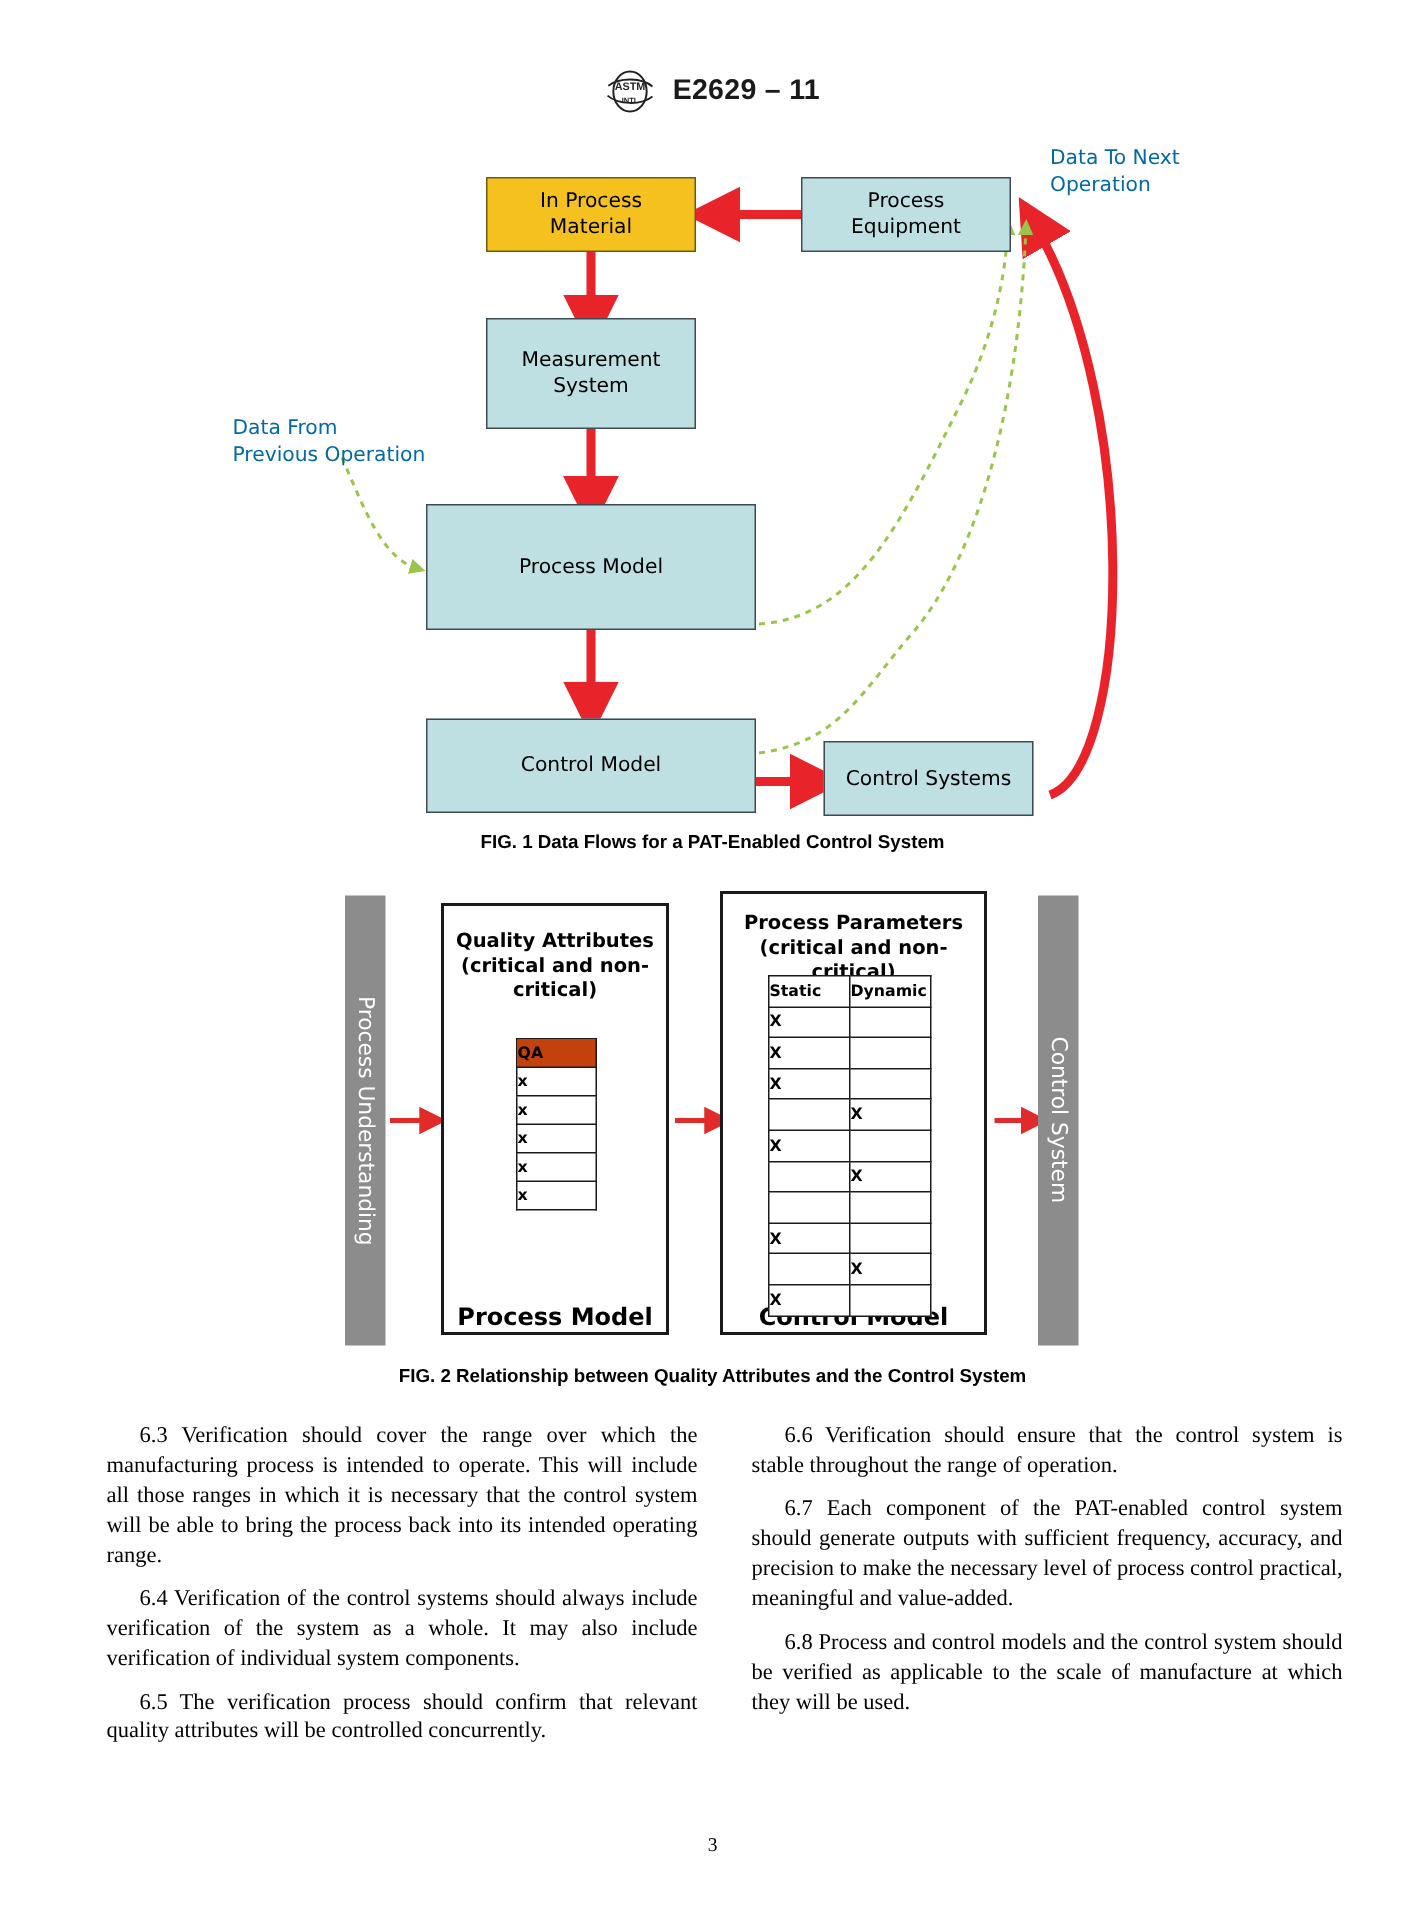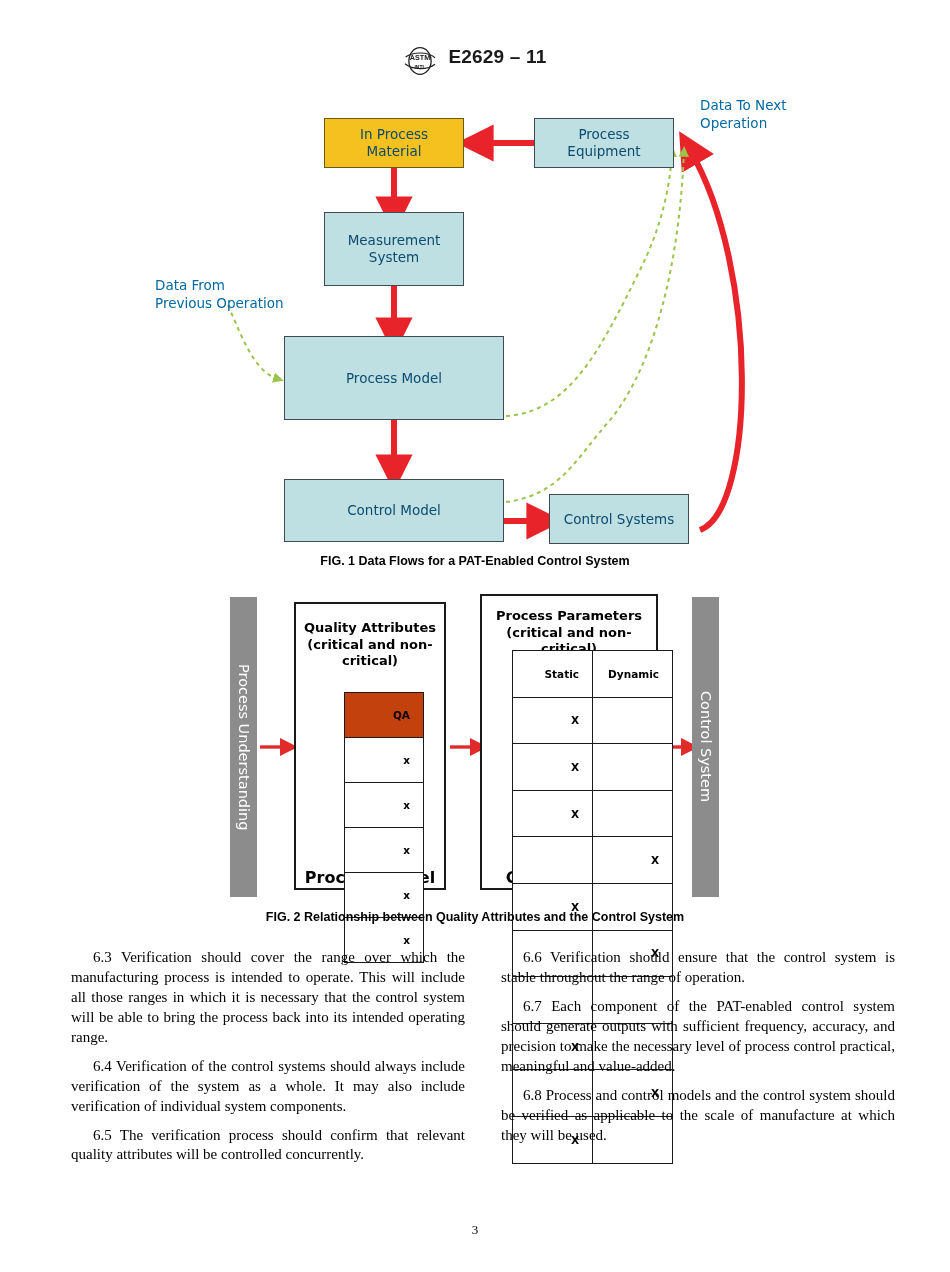--- a/index.html
+++ b/index.html
@@ -17,21 +17,21 @@
   }
 
   
   .page-header {
     position: absolute;
     top: 46px;
     left: 0;
     width: 950px;
     text-align: center;
     display: flex;
-    align-items: flex-start;
+    align-items: center;
     justify-content: center;
     gap: 11px;
   }
   .astm-logo {
     width: 34px;
     height: 30px;
     display: block;
   }
   .header-designation {
     font-family: "Liberation Sans", sans-serif;
@@ -58,21 +58,21 @@
     position: absolute;
     box-sizing: border-box;
     border: 1.6px solid #3f4a52;
     display: flex;
     align-items: center;
     justify-content: center;
     text-align: center;
     font-family: "DejaVu Sans", sans-serif;
     font-size: 13.5px;
     line-height: 1.25;
-    color: #0c4a6e;
+    color: #000000;
   }
   .fig1-label {
     position: absolute;
     font-family: "DejaVu Sans", sans-serif;
     font-size: 13.5px;
     line-height: 1.35;
     color: #0369a1;
     white-space: pre-line;
   }
   .fig-caption {
@@ -140,22 +140,22 @@
     position: absolute;
     border-collapse: collapse;
     font-family: "DejaVu Sans", sans-serif;
     font-weight: bold;
     font-size: 10.5px;
     color: #000;
     background: #fff;
   }
   table.mini td, table.mini th {
     border: 1.2px solid #1a1a1a;
-    text-align: right;
-    padding: 13px;
+    text-align: left;
+    padding: 0;
     height: 18px;
     font-weight: bold;
   }
   table.qa-table { left: 344px; top: 692px; }
   table.qa-table th, table.qa-table td { width: 52px; }
   table.qa-table th { background: #c2410c; font-size: 10.5px; }
   table.pp-table { left: 512px; top: 650px; }
   table.pp-table th, table.pp-table td { width: 53px; height: 19.6px; }
   table.pp-table th { background: #ffffff; font-size: 10.5px; }
 

